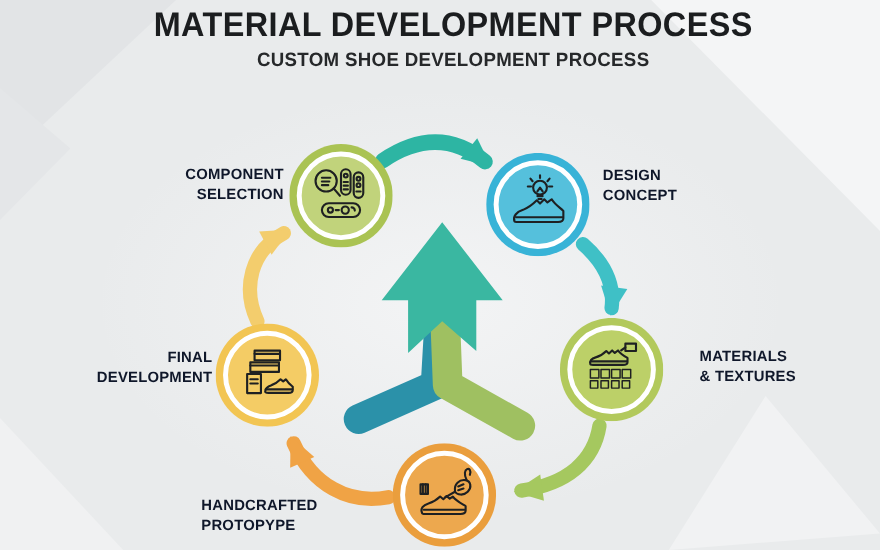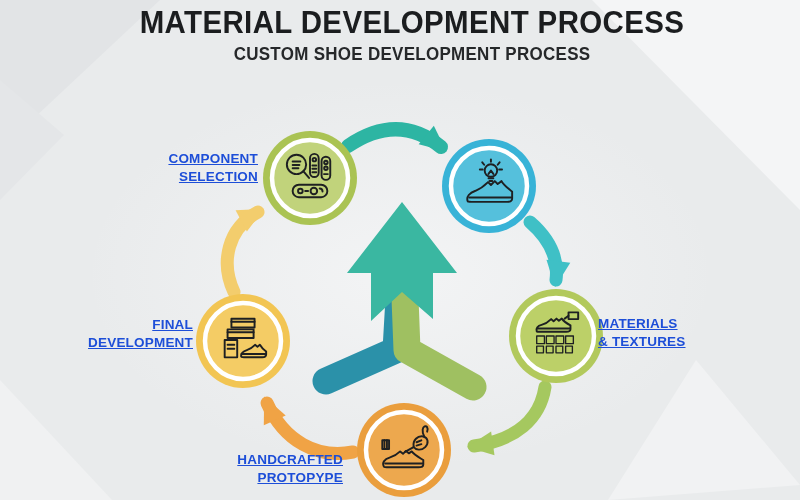--- a/index.html
+++ b/index.html
@@ -37,23 +37,23 @@
 
   .node{position:absolute;width:94px;height:94px;}
   .node svg{display:block;}
   .icon path,.icon circle,.icon rect,.icon line,.icon ellipse{
     stroke:#1e2022;stroke-width:2;fill:none;stroke-linecap:round;stroke-linejoin:round;
   }
   .icon .fill{stroke-width:1.4;}
 
   .label{
     position:absolute;font-weight:bold;font-size:13.5px;line-height:1.34;
-    color:#1d4ed8;white-space:pre-line;letter-spacing:.2px;text-decoration:underline;
-  }
-  .r{text-align:right;} .c{text-align:right;} .l{text-align:left;}
+    color:#0f172a;white-space:pre-line;letter-spacing:.2px;
+  }
+  .r{text-align:right;} .c{text-align:left;} .l{text-align:left;}
 </style>
 </head>
 <body>
 
 <div class="stage">
 
   <div class="bg">
     <div class="shape wash"></div>
     <div class="shape tl"></div>
     <div class="shape tr"></div>
@@ -200,20 +200,22 @@
         <line x1="12" y1="33" x2="19" y2="33"></line>
           <line x1="12" y1="37" x2="19" y2="37"></line>
         <path d="M26,44.5 C26,41 29,39.5 32,38.5 C35,37.6 38,35.5 40.5,33 L43,35 L45.5,33 C47.5,36.5 50,38.5 52,40 L52,43 C52,44.8 50.5,45.8 48,45.8 L29,45.8 C27,45.8 26,45.3 26,44.5 Z"></path>
         <line x1="26.5" y1="42.5" x2="51.5" y2="42.5"></line>
       </svg>
     </svg>
   </div>
 
   <div class="label r" style="left:120px;top:150px;width:138px">COMPONENT
 SELECTION</div>
-  <div class="label l" style="left:598px;top:315px;width:130px">MATERIALS
+  <div class="label l" style="left:548px;top:151px;width:120px">DESIGN
+CONCEPT</div>
+  <div class="label l" style="left:636px;top:315px;width:130px">MATERIALS
 &amp; TEXTURES</div>
   <div class="label c" style="left:183px;top:451px;width:160px">HANDCRAFTED
 PROTOPYPE</div>
   <div class="label r" style="left:73px;top:316px;width:120px">FINAL
 DEVELOPMENT</div>
 
 </div>
 
 </body></html>

